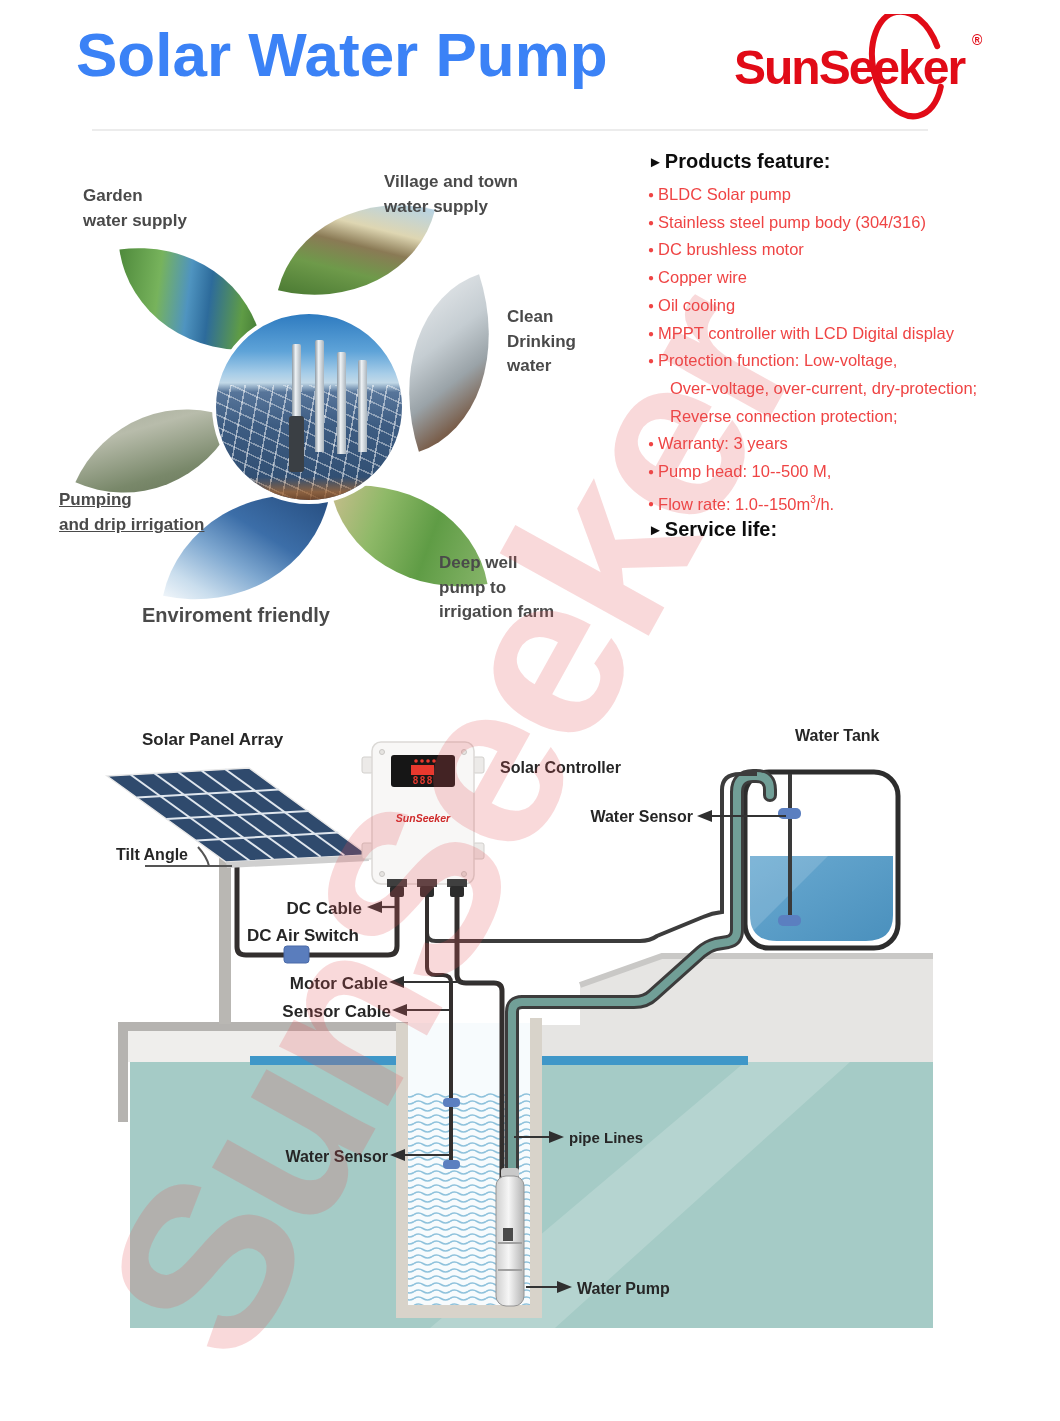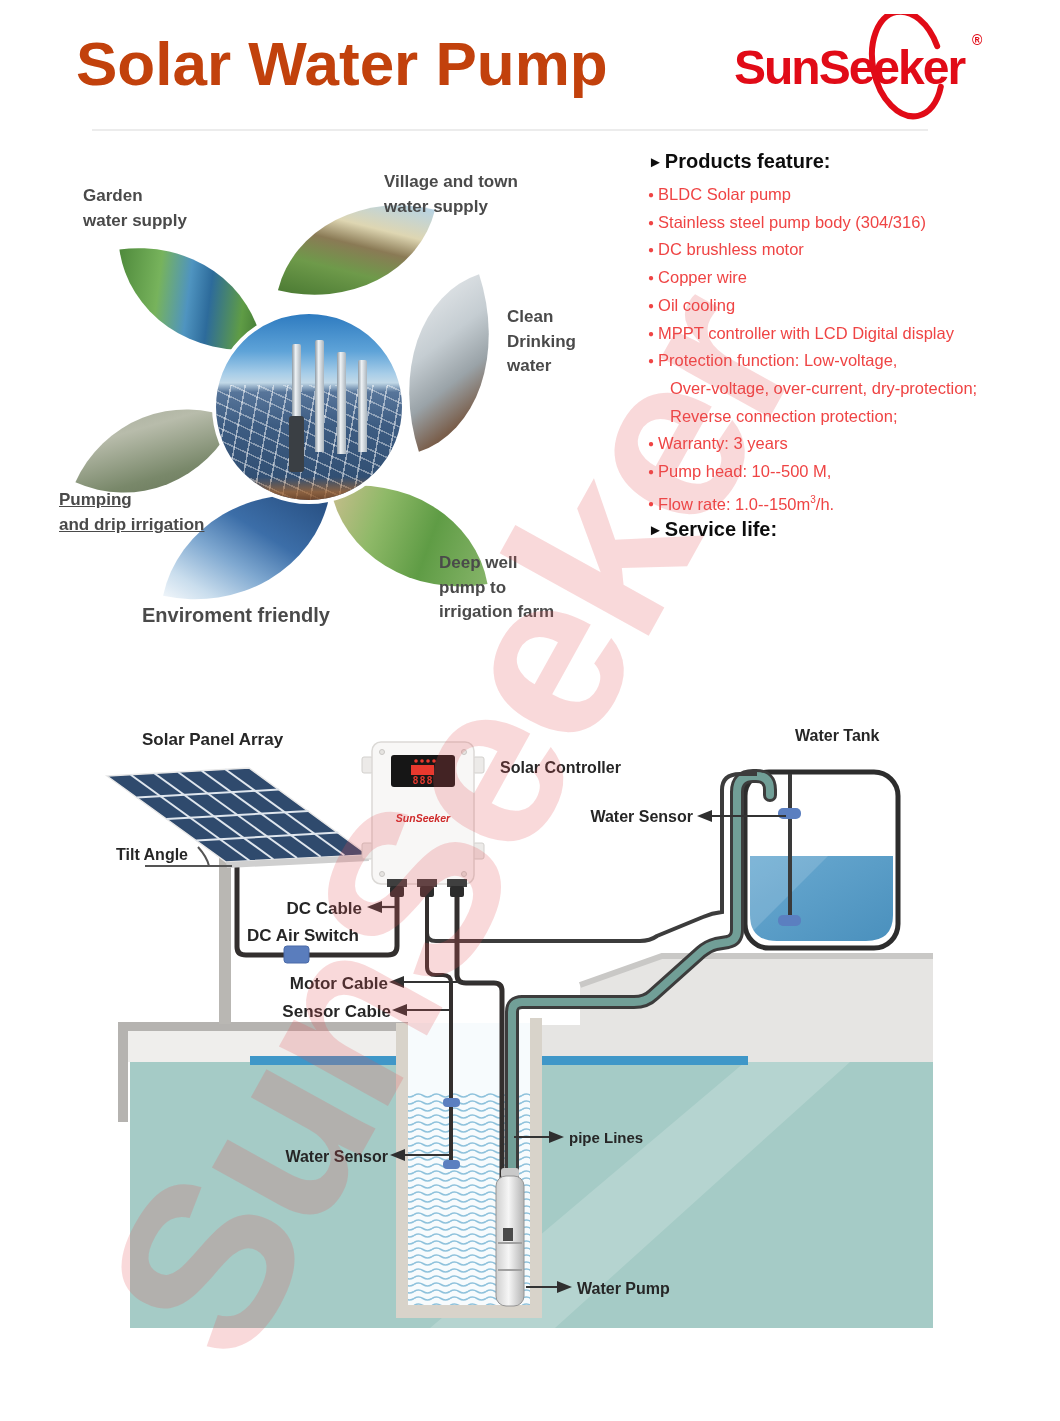--- a/index.html
+++ b/index.html
@@ -1,21 +1,21 @@
 <!DOCTYPE html>
 <html><head>
 <meta charset="utf-8">
 <style>
   html,body{margin:0;padding:0;}
   body{width:1060px;height:1421px;position:relative;background:#ffffff;overflow:hidden;
        font-family:"Liberation Sans","DejaVu Sans",sans-serif;}
   .abs{position:absolute;}
 
   
-  .page-title{left:76px;top:28px;font-size:62px;font-weight:bold;color:#c2410c;letter-spacing:0px;}
+  .page-title{left:76px;top:19px;font-size:62px;font-weight:bold;color:#3b82f6;letter-spacing:0px;}
   .header-rule{left:92px;top:129px;width:836px;height:2px;background:#d9d9d9;opacity:.5;}
   .logo-wrap{left:722px;top:14px;width:280px;height:112px;}
   .logo-text{position:absolute;left:12px;top:26px;font-size:48px;font-weight:bold;color:#e10b17;letter-spacing:-2px;}
   .logo-reg{position:absolute;left:250px;top:18px;font-size:14px;font-weight:bold;color:#e10b17;}
   .logo-swoosh{position:absolute;left:0;top:0;pointer-events:none;}
 
   
   .watermark{left:-250px;top:640px;width:1400px;height:370px;display:flex;align-items:center;justify-content:center;
     transform:rotate(-61deg);font-size:235px;font-weight:bold;letter-spacing:-6px;white-space:nowrap;
     color:rgba(228,80,86,.22);z-index:10;pointer-events:none;}

